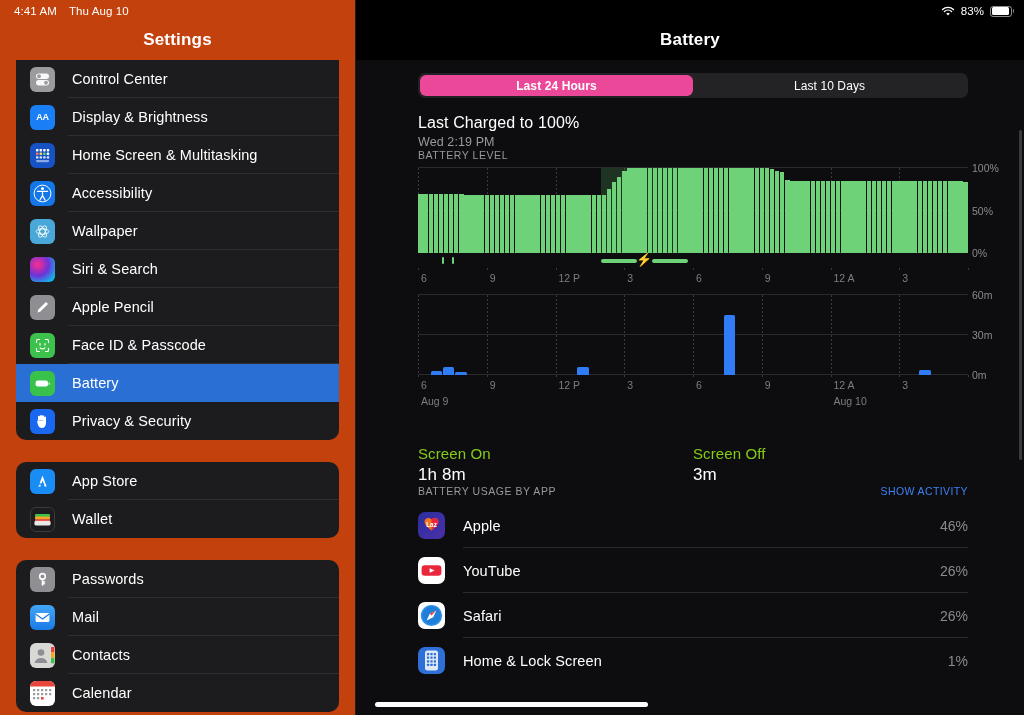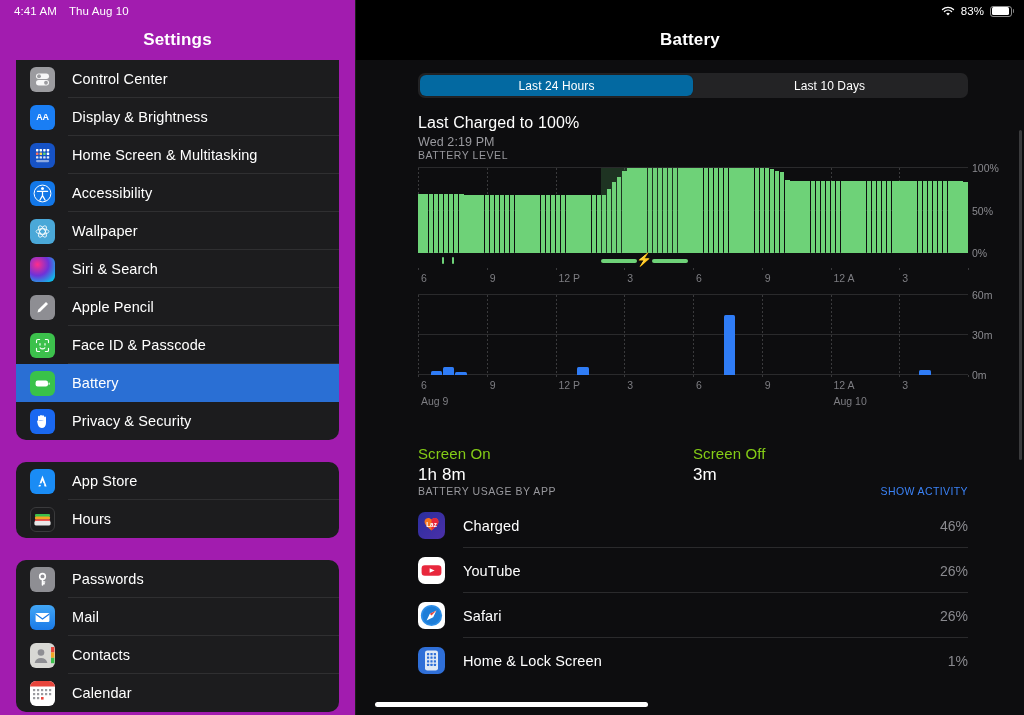--- a/index.html
+++ b/index.html
@@ -25,21 +25,21 @@
   .batt-body {
     position:absolute; left:0; top:0; width:22px; height:11px;
     border:1px solid rgba(255,255,255,0.55); border-radius:3px;
   }
   .batt-fill { position:absolute; left:1.5px; top:1.5px; height:8px; width:17px; background:#fff; border-radius:1.5px; }
   .batt-nub { position:absolute; left:22.6px; top:3.6px; width:1.6px; height:4px; background:rgba(255,255,255,0.5); border-radius:0 1px 1px 0; }
 
   
   .sidebar {
     position:absolute; left:0; top:0; width:355px; height:715px;
-    background:#a21caf; overflow:hidden;
+    background:#c2410c; overflow:hidden;
   }
   .sidebar-title {
     position:absolute; top:30px; left:0; width:355px; text-align:center;
     font-size:17px; font-weight:700; color:#fff; letter-spacing:0.2px;
   }
   .sb-scroll { position:absolute; top:60px; left:0; width:355px; height:613px; }
   .sb-group {
     margin:0 16px 22px 16px; background:#1c1c1e; border-radius:10px; overflow:hidden;
   }
   .sb-group.first { margin-top:0; border-radius:0 0 10px 10px; }
@@ -93,21 +93,21 @@
   .inner { padding:13px 56px 0 62px; }
 
   
   .seg {
     display:flex; width:100%; height:25px; background:#232325; border-radius:7px; padding:2px;
   }
   .seg-item {
     flex:1; display:flex; align-items:center; justify-content:center;
     font-size:12px; color:#fff; border-radius:6px; letter-spacing:0.1px;
   }
-  .seg-item.on { background:#0369a1; font-weight:400; box-shadow:0 0 1px rgba(0,0,0,0.4); }
+  .seg-item.on { background:#ec4899; font-weight:700; box-shadow:0 0 1px rgba(0,0,0,0.4); }
 
   .charged-title { margin-top:16px; font-size:16px; color:#fff; letter-spacing:0.1px; }
   .charged-sub { margin-top:3px; font-size:12.5px; color:#9a9a9f; letter-spacing:0.1px; }
 
   .sec-head {
     font-size:10.5px; color:#98989d; letter-spacing:0.55px;
   }
   .sec-head-row { display:flex; justify-content:space-between; align-items:baseline; }
   .show-activity { font-size:10.5px; color:#3b82f6; letter-spacing:0.4px; cursor:pointer; }
 
@@ -348,21 +348,21 @@
         </div>
         <div class="sb-row">
           <span class="sb-ico ic-wallet">
             <svg width="21" height="21" viewBox="0 0 21 21">
               <rect x="3" y="5" width="15" height="3" rx="1" fill="#3cc14c"></rect>
               <rect x="3" y="7.6" width="15" height="3" rx="1" fill="#f5a623"></rect>
               <rect x="3" y="10.2" width="15" height="3" rx="1" fill="#e55"></rect>
               <rect x="2.4" y="12" width="16.2" height="4.4" rx="1.4" fill="#e8e8e8"></rect>
             </svg>
           </span>
-          <span class="sb-label">Hours</span>
+          <span class="sb-label">Wallet</span>
 
         </div>
       </div>
 
       <div class="sb-group">
         <div class="sb-row">
           <span class="sb-ico ic-pw">
             <svg width="19" height="19" viewBox="0 0 19 19">
               <circle cx="9.5" cy="6.4" r="2.8" fill="none" stroke="#fff" stroke-width="1.6"></circle>
               <path d="M9.5 9 V15 M9.5 12 H11.6 M9.5 13.8 H11.2" stroke="#fff" stroke-width="1.6" stroke-linecap="round"></path>
@@ -701,21 +701,21 @@
 
         <div class="applist">
           <div class="approw">
             <span class="app-ico ic-lazada">
               <svg width="27" height="27" viewBox="0 0 27 27">
                 <path d="M13.5 7.5 C11.5 4.8 7.2 5.6 6.6 9 C6.1 12.2 9.6 15.4 13.5 18.4 C17.4 15.4 20.9 12.2 20.4 9 C19.8 5.6 15.5 4.8 13.5 7.5 Z" fill="#f7751f"></path>
                 <path d="M13.5 7.5 C15.5 4.8 19.8 5.6 20.4 9 C20.9 12.2 17.4 15.4 13.5 18.4 Z" fill="#e8273c"></path>
                 <text x="13.5" y="14.6" font-size="6.4" font-family="Liberation Sans, sans-serif" font-weight="700" fill="#fff" text-anchor="middle">Laz</text>
               </svg>
             </span>
-            <span class="app-name">Charged</span>
+            <span class="app-name">Apple</span>
             <span class="app-pct">46%</span>
             <span class="sep2"></span>
           </div>
           <div class="approw">
             <span class="app-ico ic-youtube">
               <svg width="27" height="27" viewBox="0 0 27 27">
                 <rect x="3.6" y="8.2" width="19.8" height="10.6" rx="3.2" fill="#e8273c"></rect>
                 <path d="M11.6 11.2 L16.6 13.5 L11.6 15.8 Z" fill="#fff"></path>
               </svg>
             </span>

